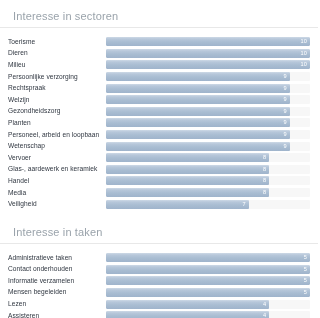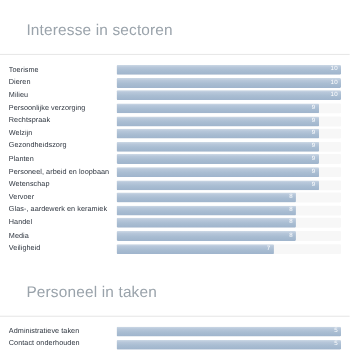--- a/index.html
+++ b/index.html
@@ -19,26 +19,26 @@
   .page {
     width: 318px;
     height: 318px;
     position: relative;
     box-sizing: border-box;
   }
   .section {
     padding: 0;
   }
   .section-title {
-    font-size: 14px;
+    font-size: 11px;
     color: #9aa3ab;
     font-weight: 400;
     letter-spacing: 0.15px;
     padding: 5px 0 0 8px;
-    margin: 16px;
+    margin: 5px;
     line-height: 12px;
   }
   .section-rule {
     height: 1px;
     background: #e8e8e8;
     margin: 3px 0 0 0;
     width: 100%;
   }
   .chart {
     margin: 0;
@@ -212,21 +212,21 @@
             <div class="bar-fill" style="width: 70%;"></div>
             <div class="bar-value" style="left: 0px; width: 70%;">7</div>
           </div>
         </div>
       </div>
   </div>
 
   <div class="spacer-sm"></div>
 
   <div class="section">
-    <div class="section-title">Personeel in taken</div>
+    <div class="section-title">Interesse in taken</div>
     <div class="section-rule"></div>
     <div class="spacer-sm"></div>
     <div class="chart" id="chart-taken">
         <div class="row">
           <div class="row-label">Administratieve taken</div>
           <div class="bar-track">
             <div class="bar-fill" style="width: 100%;"></div>
             <div class="bar-value" style="left: 0px; width: 100%;">5</div>
           </div>
         </div>

